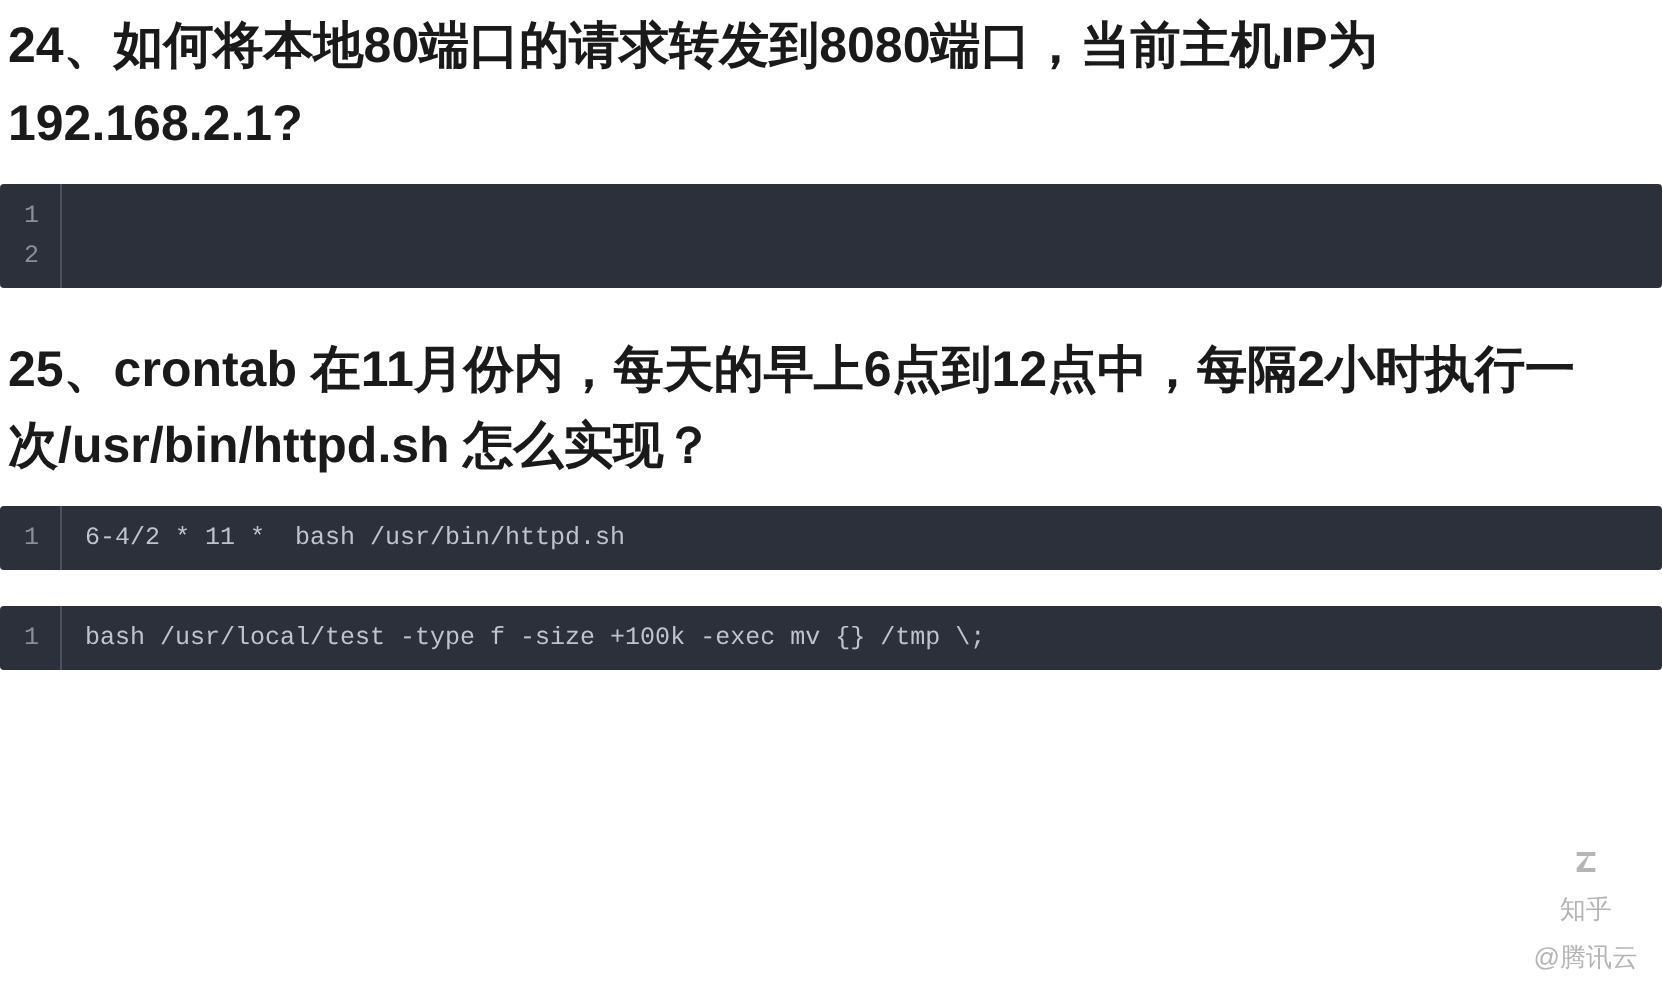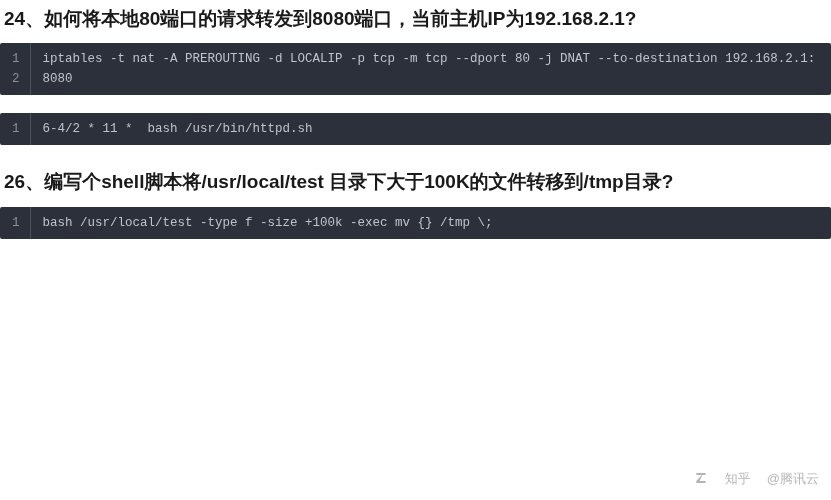--- a/index.html
+++ b/index.html
@@ -11,21 +11,21 @@
       font-family: -apple-system, BlinkMacSystemFont, "Helvetica Neue", "PingFang SC", "Microsoft YaHei", sans-serif;
       background: #ffffff;
       width: 831px;
       color: #333;
       padding: 0;
     }
     .section {
       margin-bottom: 18px;
     }
     .heading {
-      font-size: 19px;
+      font-size: 25px;
       font-weight: 700;
       color: #1a1a1a;
       line-height: 1.55;
       padding: 4px 4px 10px 4px;
     }
     .code-block {
       background: #2b303b;
       color: #bfc3cb;
       font-family: Consolas, Monaco, "Courier New", monospace;
       font-size: 12.5px;
@@ -55,22 +55,23 @@
       display: block;
     }
     .watermark {
       position: fixed;
       right: 12px;
       bottom: 12px;
       font-size: 13px;
       color: rgba(120,120,120,0.55);
       display: flex;
       align-items: center;
-      gap: 16px;
+      gap: 6px;
       pointer-events: none;
+      flex-direction: column;
     }
     .watermark-icon {
       width: 16px;
       height: 16px;
       display: inline-flex;
       align-items: center;
       justify-content: center;
       color: rgba(120,120,120,0.55);
     }
   </style>
@@ -78,33 +79,33 @@
 <body>
 
 <div id="root">
     <div class="section">
       <div class="heading">24、如何将本地80端口的请求转发到8080端口，当前主机IP为192.168.2.1?</div>
       <div class="code-block">
         <div class="line-numbers">
           <div>1</div>
           <div>2</div>
         </div>
-        <div class="code-content"><span class="code-line">iptables -t nat -A PREROUTING -d LOCALIP -p tcp -m tcp --dport 80 -j DNAT --to-destination 192.168.2.1:8080</span></div>
+        <div class="code-content"></div>
       </div>
     </div>
     <div class="section">
+      <div class="heading">25、crontab 在11月份内，每天的早上6点到12点中，每隔2小时执行一次/usr/bin/httpd.sh 怎么实现？</div>
       <div class="code-block">
         <div class="line-numbers">
           <div>1</div>
         </div>
         <div class="code-content"><span class="code-line">6-4/2 * 11 *  bash /usr/bin/httpd.sh</span></div>
       </div>
     </div>
     <div class="section">
-      <div class="heading">26、编写个shell脚本将/usr/local/test 目录下大于100K的文件转移到/tmp目录?</div>
       <div class="code-block">
         <div class="line-numbers">
           <div>1</div>
         </div>
         <div class="code-content"><span class="code-line">bash /usr/local/test -type f -size +100k -exec mv {} /tmp \;</span></div>
       </div>
     </div>
   </div>
 
 <div class="watermark">

